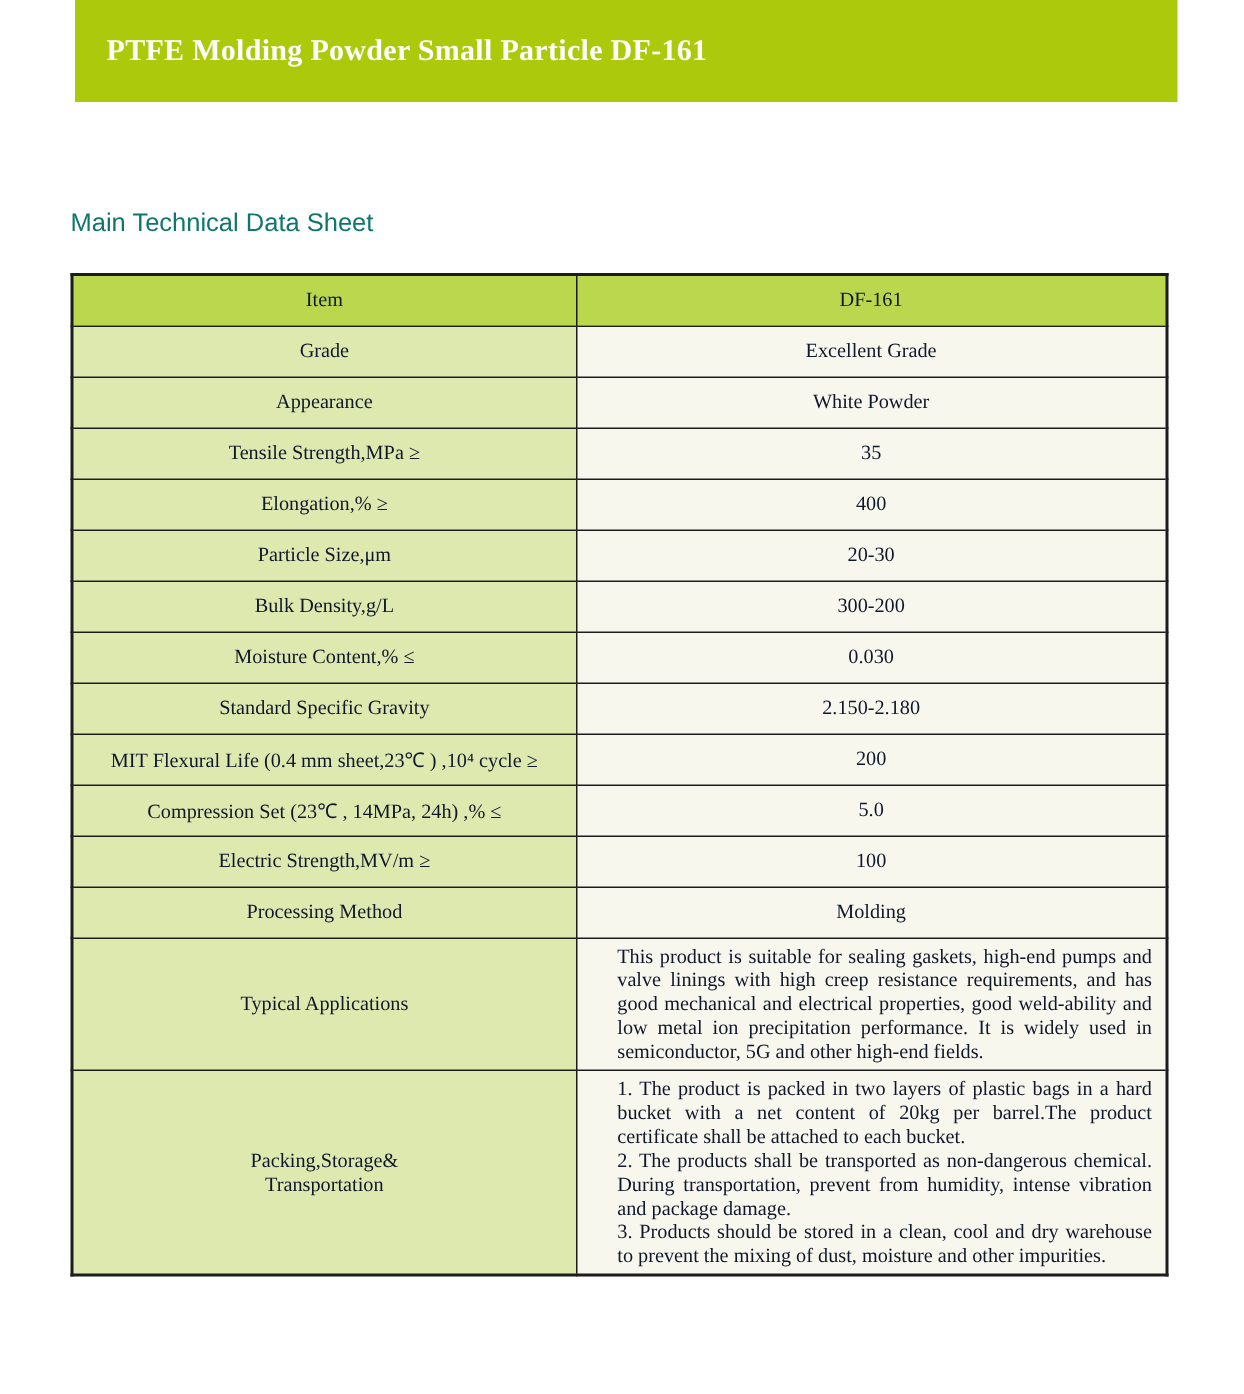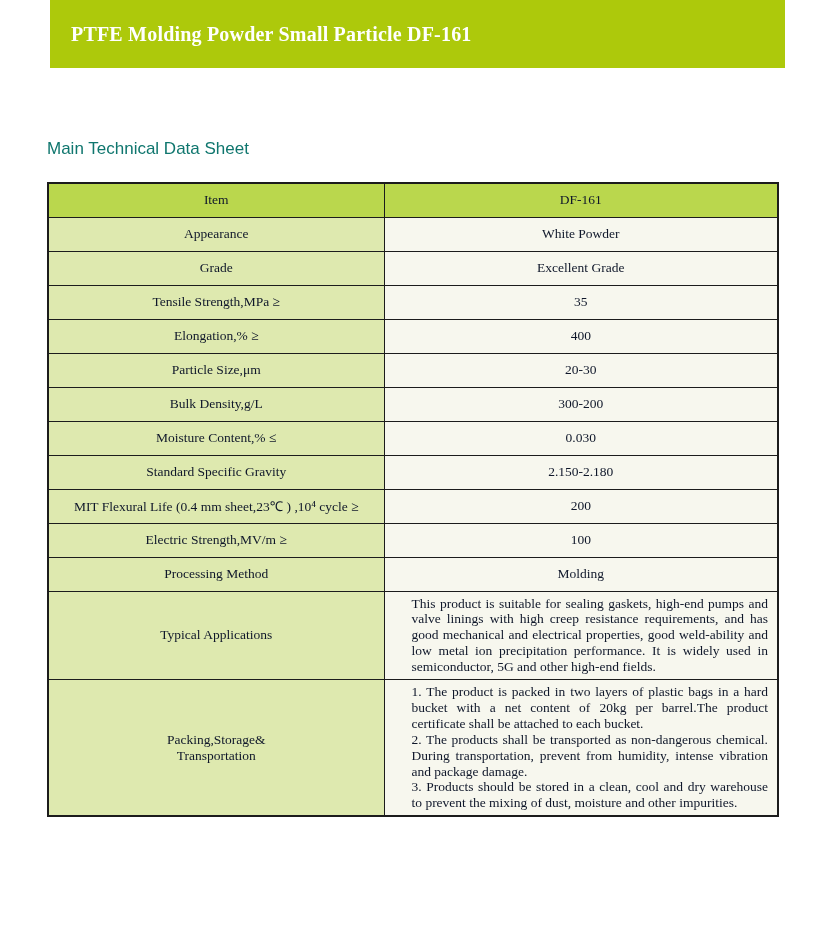--- a/index.html
+++ b/index.html
@@ -92,26 +92,26 @@
         <col class="c-value">
       </colgroup>
     <thead>
       <tr>
         <th>Item</th>
         <th>DF-161</th>
       </tr>
     </thead>
     <tbody>
       <tr>
+        <td class="label-cell">Grade</td>
+        <td class="value-cell">Excellent Grade</td>
+      </tr>
+      <tr>
         <td class="label-cell">Appearance</td>
         <td class="value-cell">White Powder</td>
-      </tr>
-      <tr>
-        <td class="label-cell">Grade</td>
-        <td class="value-cell">Excellent Grade</td>
       </tr>
       <tr>
         <td class="label-cell">Tensile Strength,MPa ≥</td>
         <td class="value-cell">35</td>
       </tr>
       <tr>
         <td class="label-cell">Elongation,% ≥</td>
         <td class="value-cell">400</td>
       </tr>
       <tr>
@@ -126,20 +126,24 @@
         <td class="label-cell">Moisture Content,% ≤</td>
         <td class="value-cell">0.030</td>
       </tr>
       <tr>
         <td class="label-cell">Standard Specific Gravity</td>
         <td class="value-cell">2.150-2.180</td>
       </tr>
       <tr>
         <td class="label-cell">MIT Flexural Life (0.4 mm sheet,23℃ ) ,10⁴ cycle ≥</td>
         <td class="value-cell">200</td>
+      </tr>
+      <tr>
+        <td class="label-cell">Compression Set (23℃ ,  14MPa, 24h) ,% ≤</td>
+        <td class="value-cell">5.0</td>
       </tr>
       <tr>
         <td class="label-cell">Electric Strength,MV/m ≥</td>
         <td class="value-cell">100</td>
       </tr>
       <tr>
         <td class="label-cell">Processing Method</td>
         <td class="value-cell">Molding</td>
       </tr>
       <tr>

